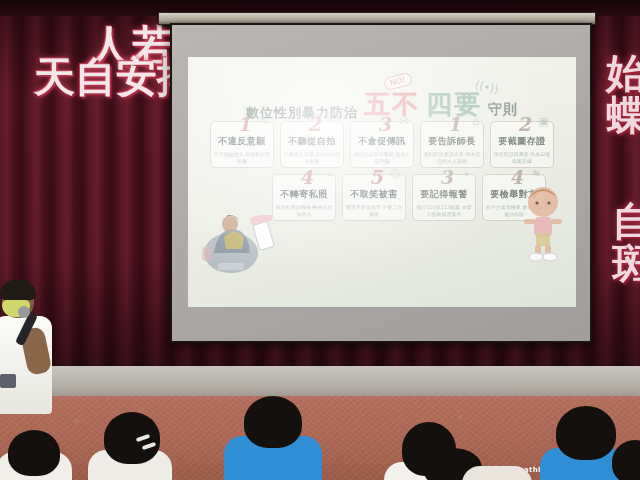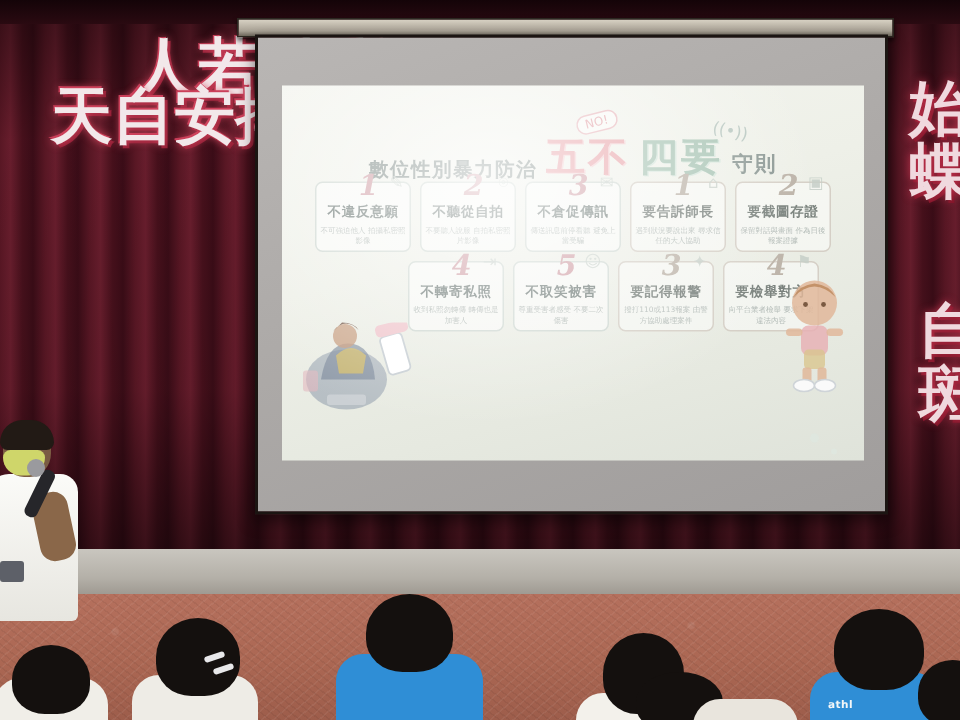--- a/index.html
+++ b/index.html
@@ -339,19 +339,19 @@
     <div class="shirt" style="left:224px;top:436px;width:98px;height:46px;background:#2f8ed6;"></div>
     <div class="head" style="left:244px;top:396px;width:58px;height:52px;"></div>
 
     <div class="shirt" style="left:384px;top:462px;width:84px;height:22px;background:#f3f1eb;"></div>
     <div class="head" style="left:402px;top:422px;width:54px;height:54px;"></div>
 
     <div class="head" style="left:424px;top:448px;width:58px;height:40px;"></div>
 
     <div class="shirt" style="left:540px;top:448px;width:86px;height:36px;background:#2f8ed6;"></div>
     <div class="head" style="left:556px;top:406px;width:60px;height:54px;"></div>
-    <span class="tee-text" style="left:552px;top:466px;">athl</span>
+    <span class="tee-text" style="left:524px;top:466px;">athl</span>
 
     <div class="shirt" style="left:462px;top:466px;width:70px;height:18px;background:#e9e5dd;"></div>
     <div class="head" style="left:612px;top:440px;width:46px;height:44px;"></div>
   </div>
 
 </div>
 
 </body></html>

